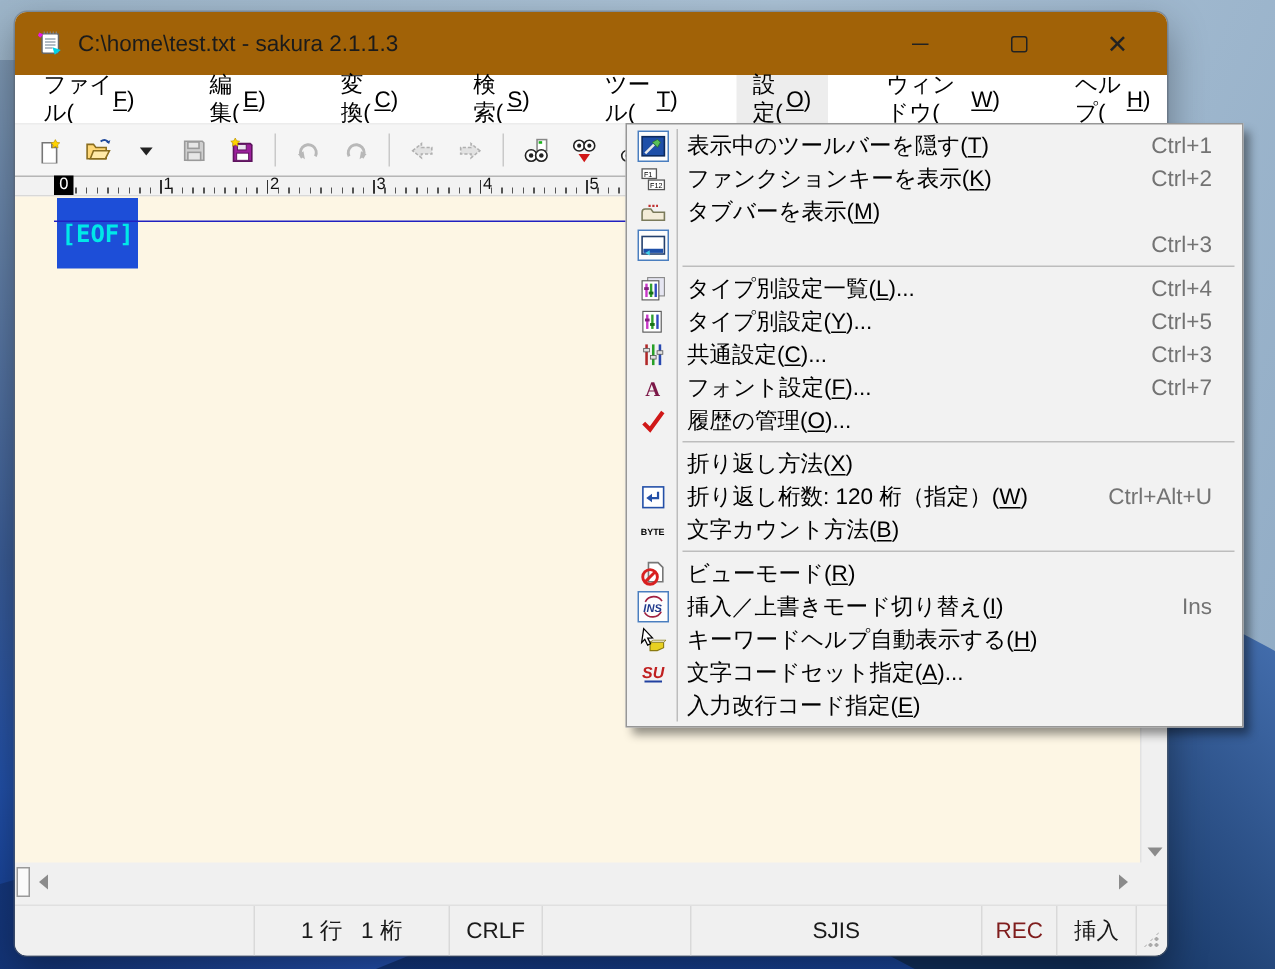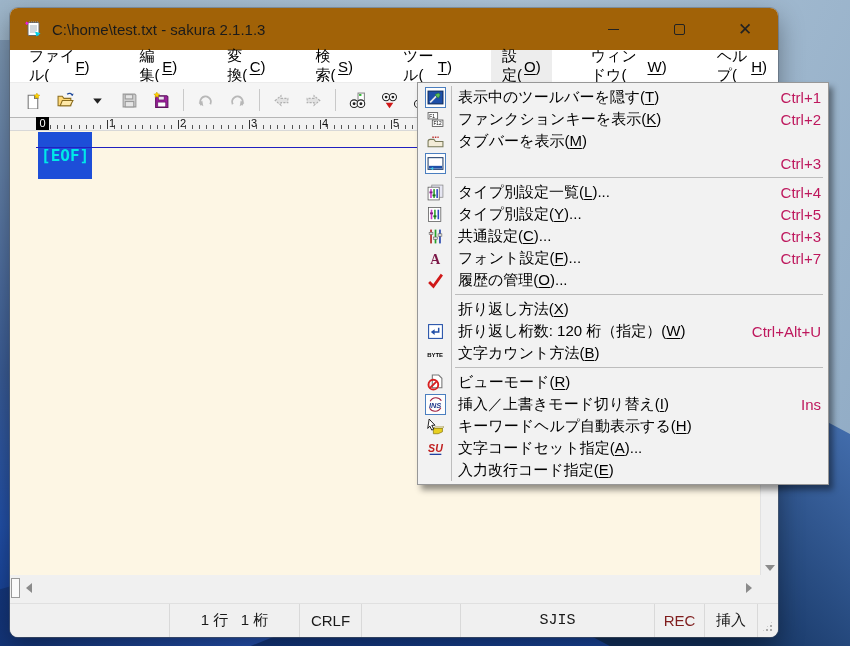--- a/index.html
+++ b/index.html
@@ -82,21 +82,21 @@
   
   .menu-popup { position:absolute; left:417px; top:82px; width:412px; z-index:5;
     background:#f2f2f2; border:1px solid #979797; padding:3px 1px;
     box-shadow:4px 5px 6px rgba(0,0,0,.42); font-size:15px; }
   .menu-popup::before { content:""; position:absolute; left:33px; top:3px; bottom:3px; width:1px; background:#bdbdbd; }
   .menu-row { height:22px; display:flex; align-items:center; position:relative; }
   .menu-icon { width:33px; flex:none; display:flex; align-items:center; justify-content:center; }
   .menu-icon svg { width:17px; height:17px; display:block; }
   .menu-icon.checked { width:21px; height:21px; margin:0 6px; border:1px solid #4a7ebf; background:#fdfdfd; }
   .menu-label { margin-left:6px; color:#000; white-space:nowrap; }
-  .menu-shortcut { margin-left:auto; padding-right:6px; color:#be185d; white-space:nowrap; }
+  .menu-shortcut { margin-left:auto; padding-right:19px; color:#737373; white-space:nowrap; }
   .menu-sep { height:1px; background:#bdbdbd; margin:3px 4px 3px 36px; }
 </style>
 </head>
 <body>
 
 <div class="wall-left"></div>
 <div class="ribbon r1"></div>
 <div class="ribbon r2"></div>
 <div class="ribbon r3"></div>
 
@@ -284,21 +284,21 @@
         <span class="tri right"></span>
       </div>
     <div class="h-corner"></div>
   </div>
 
   <div class="statusbar">
       <div class="sb-seg" style="width: 160px;"></div>
       <div class="sb-seg" style="width: 130px;">1 行   1 桁</div>
       <div class="sb-seg" style="width: 62px;">CRLF</div>
       <div class="sb-seg" style="width: 99px;"></div>
-      <div class="sb-seg" style="width: 194px; font-family: Liberation Mono, monospace;">SJIS</div>
+      <div class="sb-seg" style="width: 194px;">SJIS</div>
       <div class="sb-seg dim" style="width: 50px;">REC</div>
       <div class="sb-seg" style="width: 53px;">挿入</div>
       <div class="sb-seg sb-grip"><span class="grip-dots"></span></div>
     </div>
 
 </div>
 
 <div class="menu-popup">
     <div class="menu-row">
       <span class="menu-icon checked">

